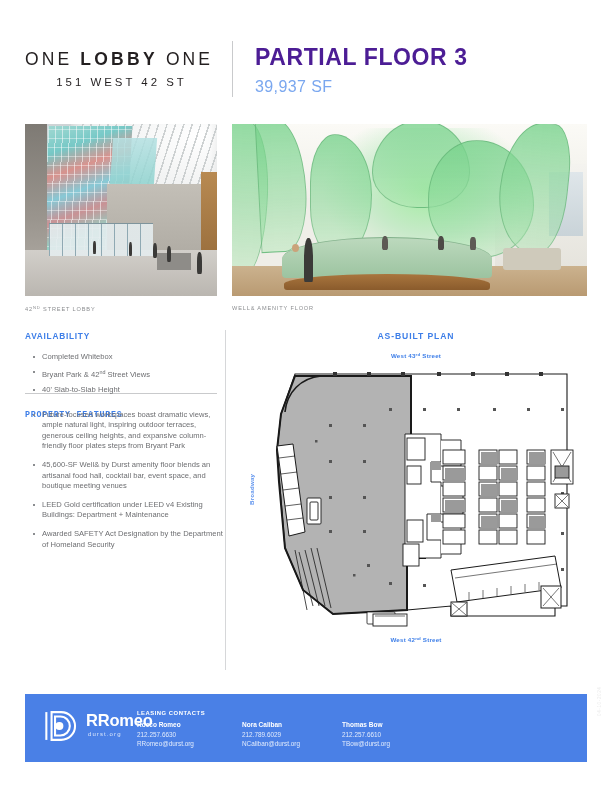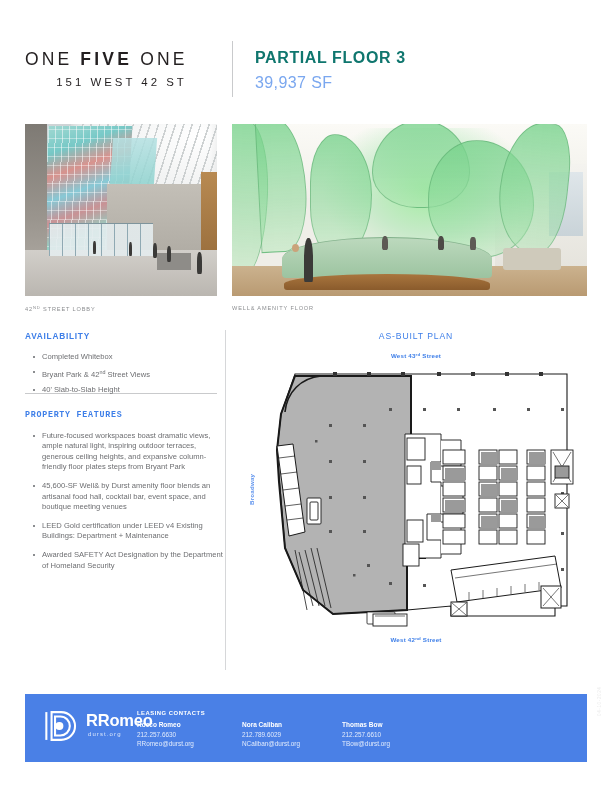--- a/index.html
+++ b/index.html
@@ -51,23 +51,23 @@
   }
   .header-divider {
     width: 1px;
     height: 56px;
     background: #c9cacc;
     margin: 0 22px 0 10px;
     flex: none;
   }
   .title-block { padding-top: 2px; }
   .doc-title {
-    font-size: 16px;
-    font-weight: bold;
-    color: #0f766e;
+    font-size: 23px;
+    font-weight: bold;
+    color: #4c1d95;
     letter-spacing: 0.6px;
     line-height: 1.2;
   }
   .doc-sub {
     font-size: 16px;
     color: #7aa7ef;
     letter-spacing: 0.4px;
     margin-top: 5px;
     line-height: 1.2;
   }
@@ -237,21 +237,21 @@
   .bullets.feat li { margin-bottom: 8.5px; }
   .bullets li sup { font-size: 5.4px; vertical-align: 2.5px; }
 
   
   .plan-title {
     position: absolute;
     left: 245px; top: 331px;
     width: 342px;
     text-align: center;
     font-size: 8.6px;
-    font-weight: normal;
+    font-weight: bold;
     letter-spacing: 0.9px;
     color: #3d7ee8;
   }
   .street-label {
     position: absolute;
     font-size: 6.2px;
     font-weight: bold;
     color: #3d7ee8;
     letter-spacing: .2px;
     white-space: nowrap;
@@ -333,21 +333,21 @@
     letter-spacing: .6px;
     color: #ebebeb;
     white-space: nowrap;
   }
 </style>
 </head>
 <body>
 
 <div class="header">
   <div class="brand-block">
-    <div class="brand-line1"><span>ONE </span><span class="bold">FIVE</span><span> ONE</span></div>
+    <div class="brand-line1"><span>ONE </span><span class="bold">LOBBY</span><span> ONE</span></div>
     <div class="brand-line2">151 WEST 42 ST</div>
   </div>
   <div class="header-divider"></div>
   <div class="title-block">
     <div class="doc-title">PARTIAL FLOOR 3</div>
     <div class="doc-sub">39,937 SF</div>
   </div>
 </div>
 
 <div class="photo" id="photo-lobby">
@@ -400,21 +400,21 @@
 <div class="h-rule" style="top:393px;"></div>
 
 <div class="sec-head" style="top:331px;">AVAILABILITY</div>
 <ul class="bullets" id="availability-list" style="top:344px;">
     <li>Completed Whitebox</li>
     <li>Bryant Park &amp; 42<sup>nd</sup> Street Views</li>
     <li>40' Slab-to-Slab Height</li>
   </ul>
 
 <div class="sec-head" style="top:410px;font-family:Liberation Mono, monospace;">PROPERTY FEATURES</div>
-<ul class="bullets feat" id="features-list" style="top:423px;">
+<ul class="bullets feat" id="features-list" style="top:402px;">
     <li>Future-focused workspaces boast dramatic views, ample natural light, inspiring outdoor terraces, generous ceiling heights, and expansive column-friendly floor plates steps from Bryant Park</li>
     <li>45,600-SF Well&amp; by Durst amenity floor blends an artisanal food hall, cocktail bar, event space, and boutique meeting venues</li>
     <li>LEED Gold certification under LEED v4 Existing Buildings: Department + Maintenance</li>
     <li>Awarded SAFETY Act Designation by the Department of Homeland Security</li>
   </ul>
 
 <div class="plan-title">AS-BUILT PLAN</div>
 <div class="street-label" id="street-43"><span>West 43</span><sup>rd</sup><span> Street</span></div>
 <div class="street-label" id="street-42"><span>West 42</span><sup>nd</sup><span> Street</span></div>
 <div class="street-label" id="street-broadway">Broadway</div>

